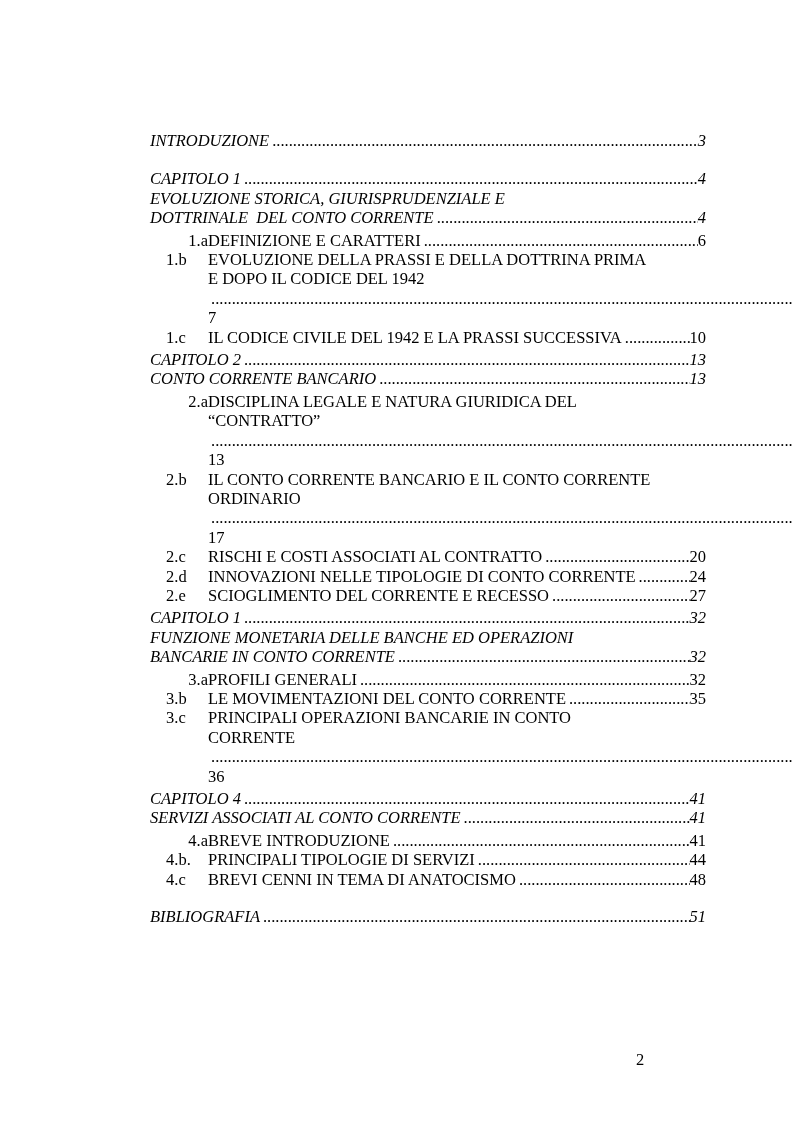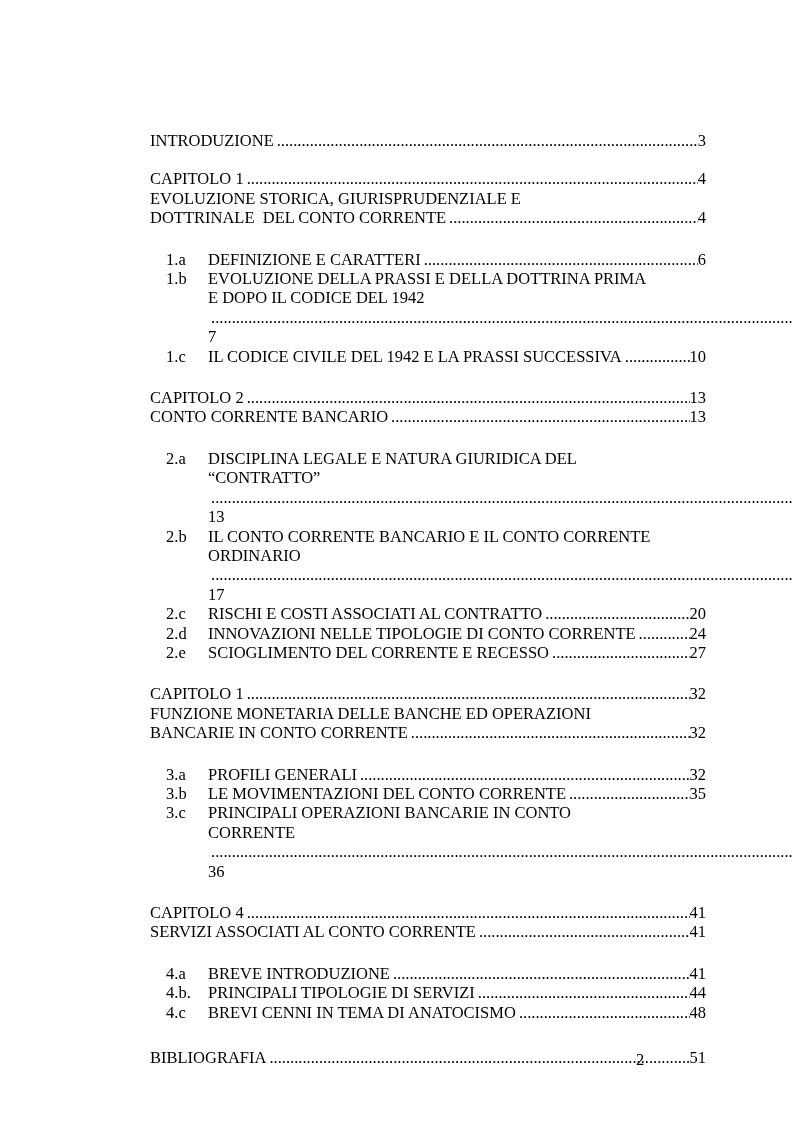--- a/index.html
+++ b/index.html
@@ -12,40 +12,40 @@
     overflow: hidden;
   }
   .toc {
     position: absolute;
     left: 150px; top: 131px;
     width: 556px;
     font-size: 16.5px;
     line-height: 19.4px;
   }
   .row { display: flex; align-items: baseline; }
-  .row.chap { }
+  .row.chap { font-style: italic; }
   .row.item { padding-left: 16px; }
   .row.cont { padding-left: 58px; flex-direction: column; }
   .num { flex: 0 0 42px; white-space: pre; }
   .t { flex: 0 1 auto; white-space: pre; }
   .dots {
     flex: 1 1 auto;
     min-width: 0;
     overflow: hidden;
     white-space: nowrap;
     font-style: normal;
     padding: 0 3px;
   }
   .dots::after {
     content: "........................................................................................................................................................................................................";
   }
   .pg { white-space: pre; }
-  .mt-md { margin-top: 22px; }
+  .mt-md { margin-top: 3px; text-align: right; }
   .mt-xl { margin-top: 19px; }
-  .mt-xxl { margin-top: 26px; }
+  .mt-xxl { margin-top: 18px; }
   .footer-page {
     position: absolute;
     left: 636px; top: 1050px;
     font-size: 16.5px;
     line-height: 19.4px;
   }
 </style>
 </head>
 <body>
 

